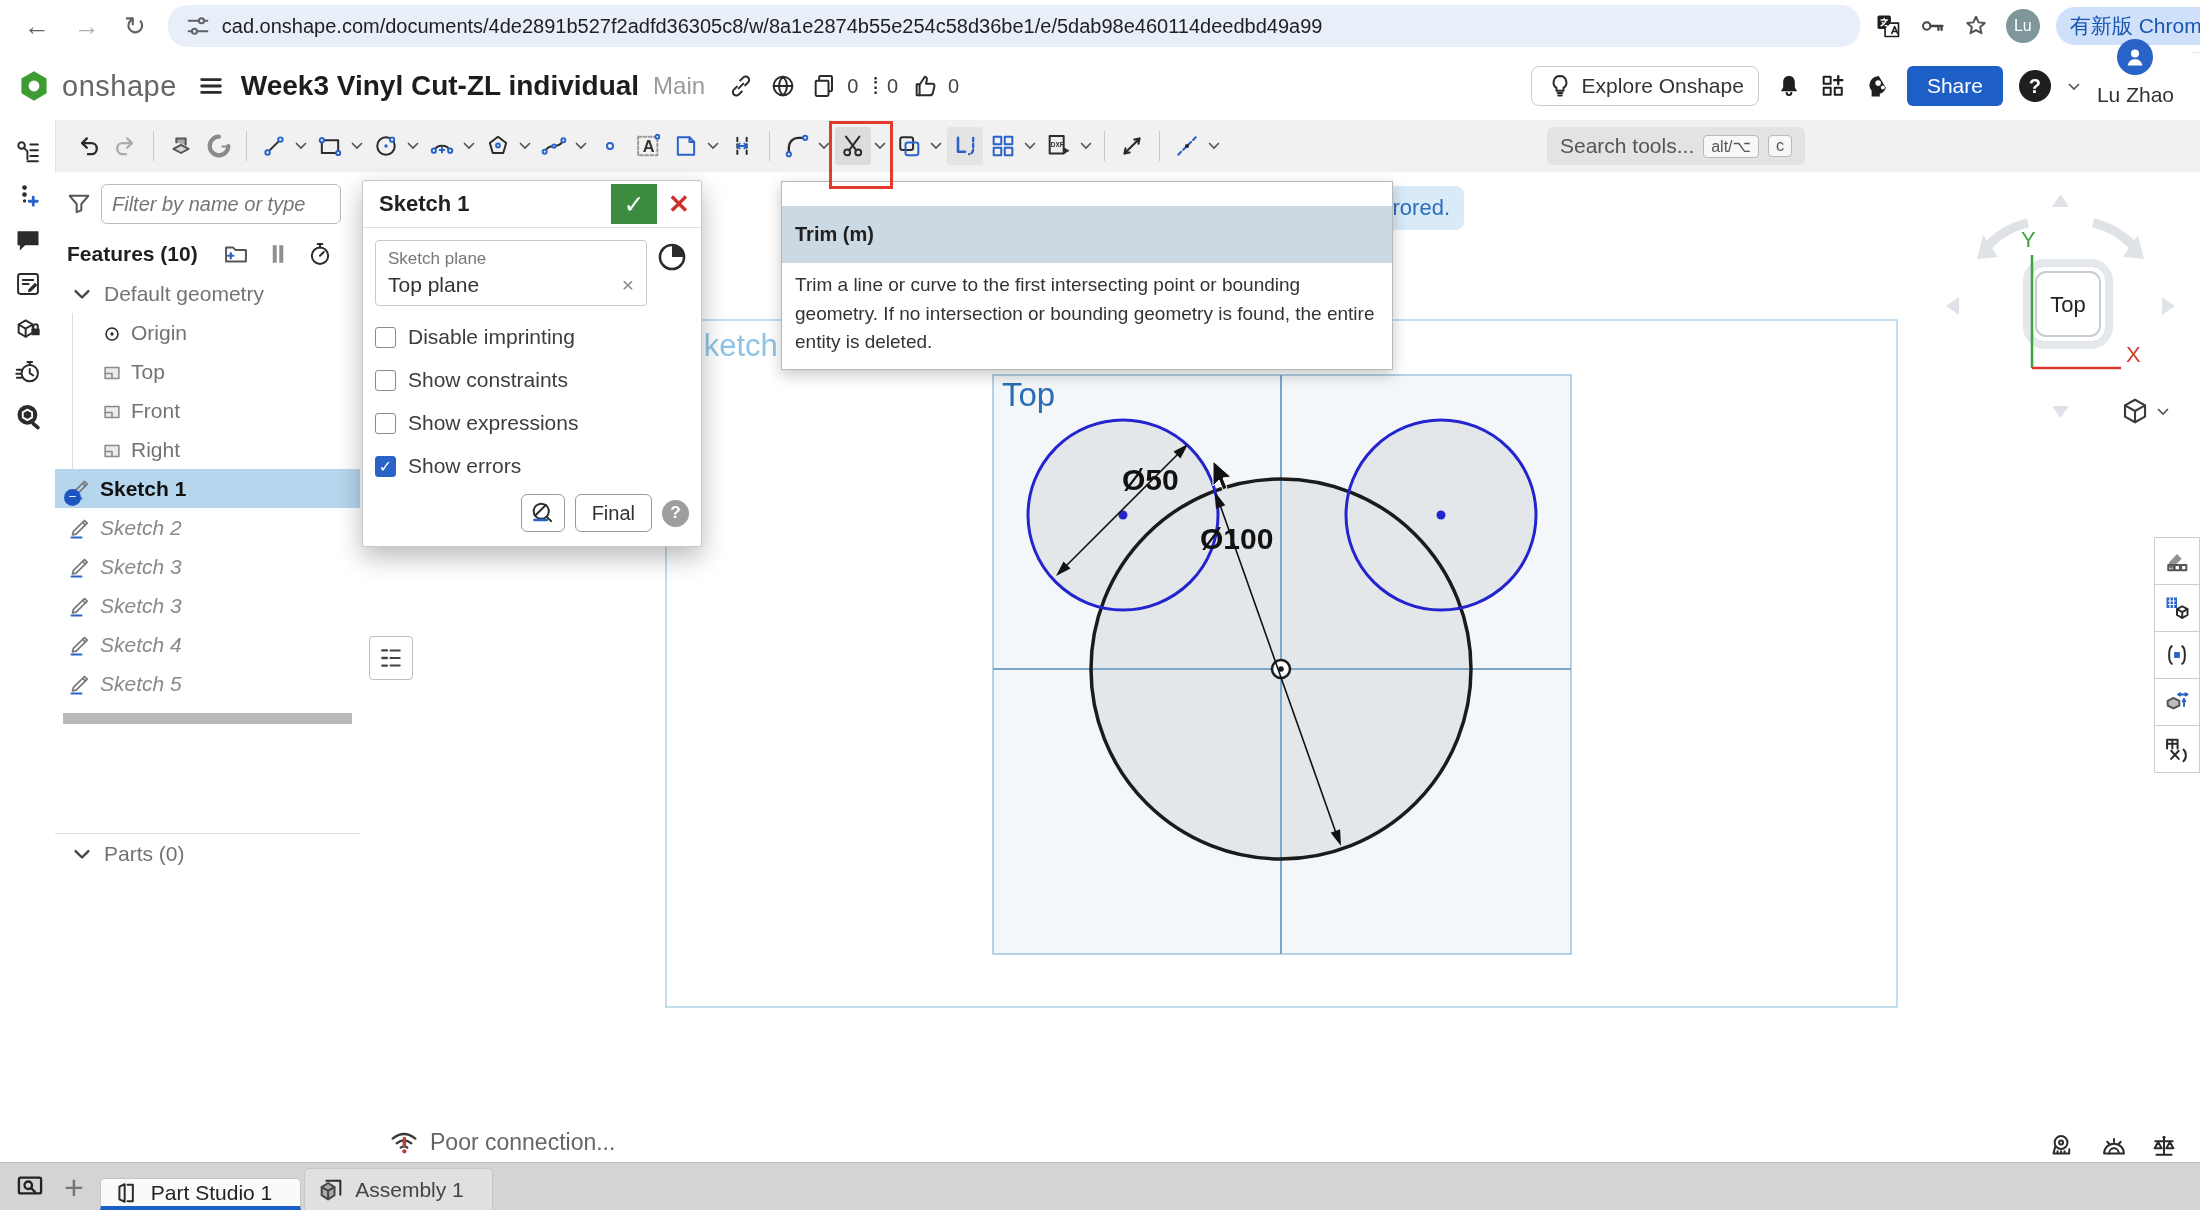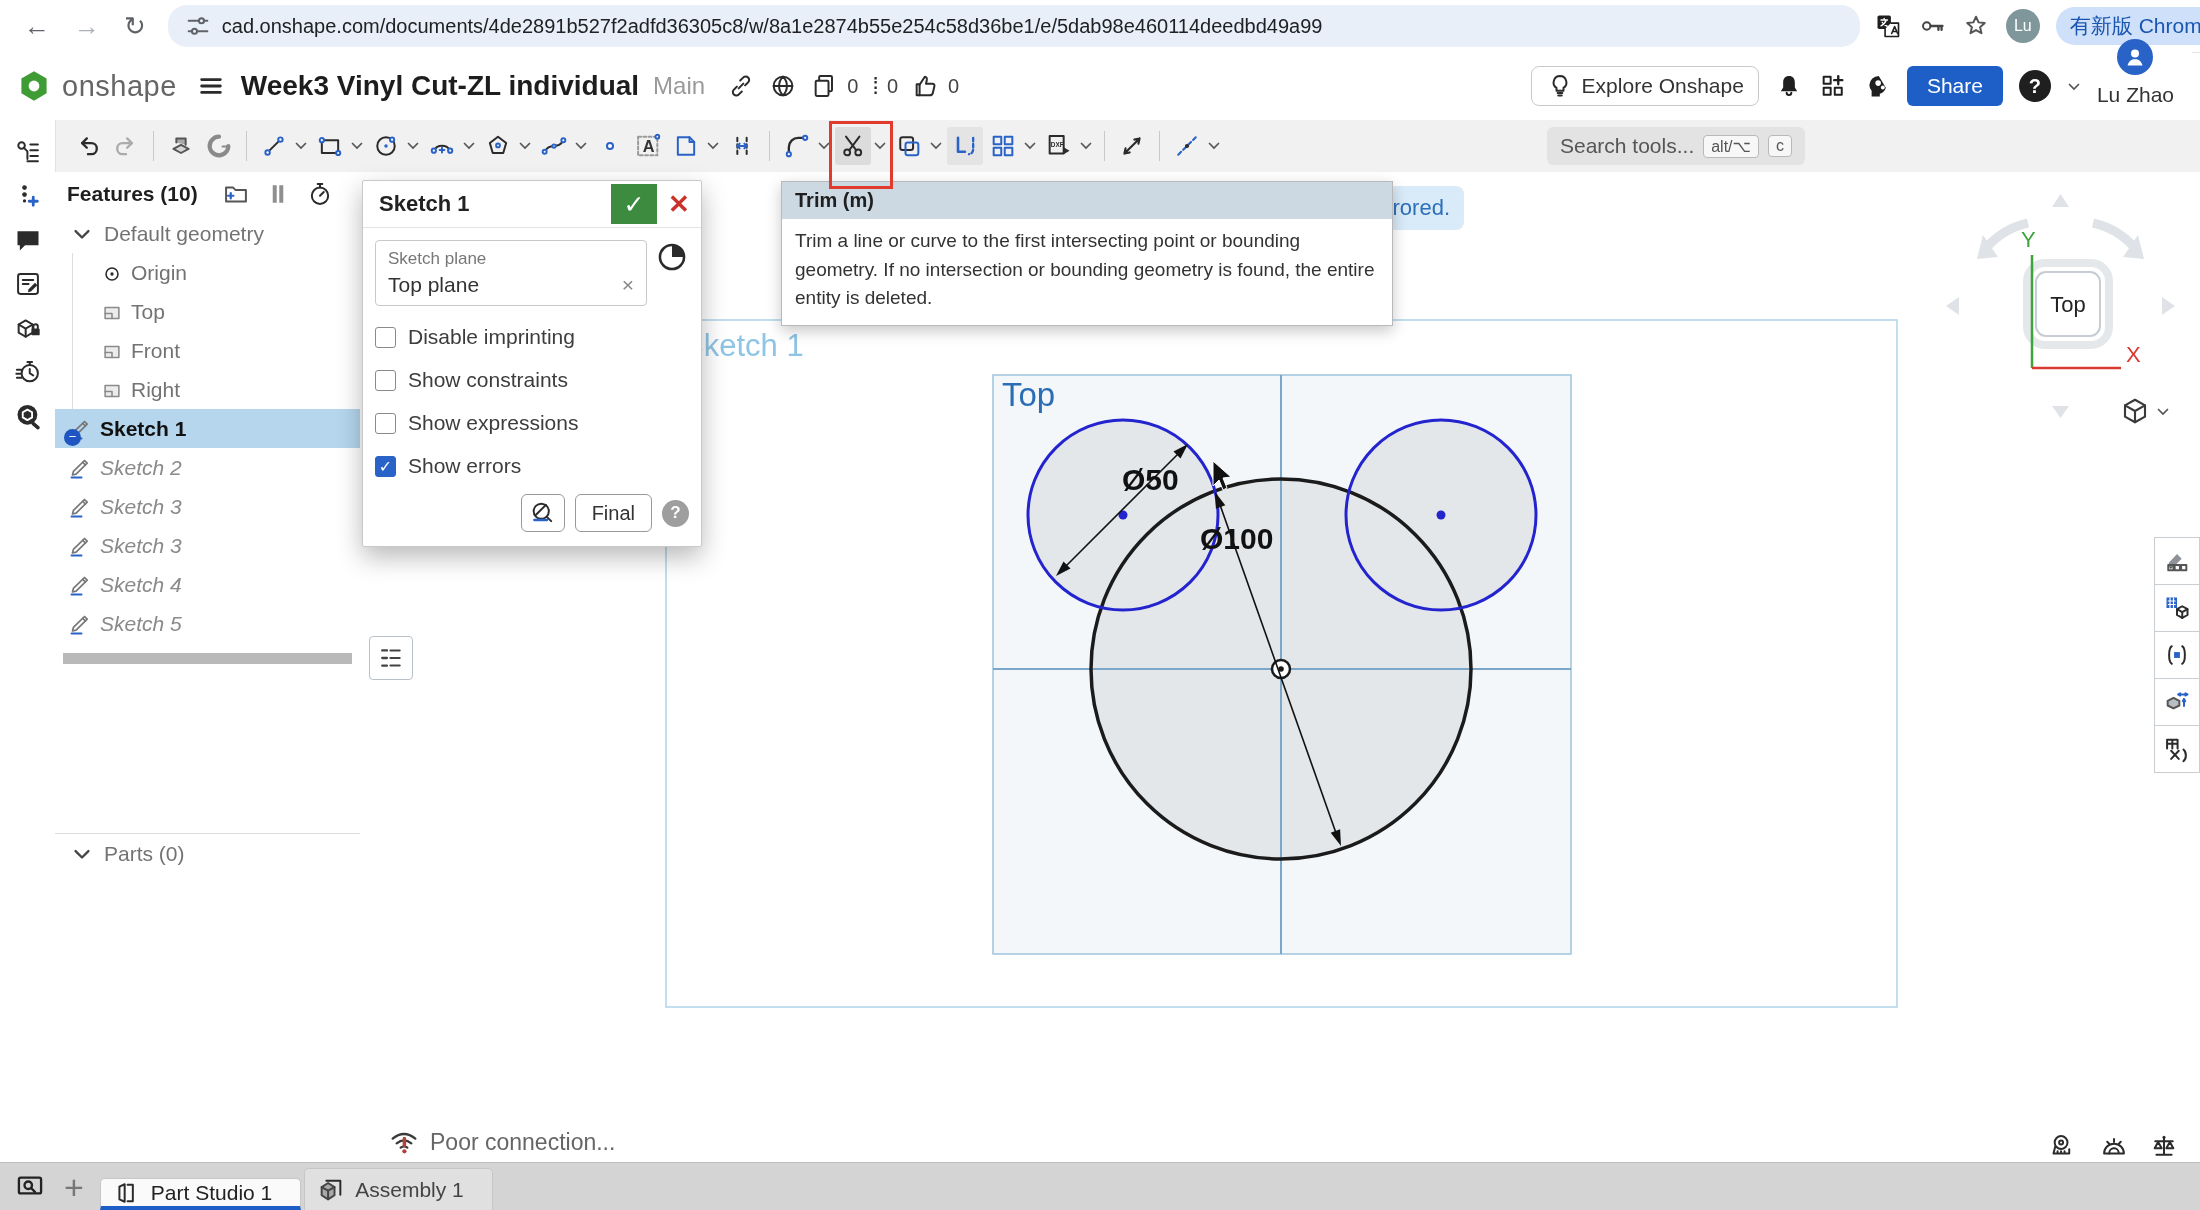--- a/index.html
+++ b/index.html
@@ -130,21 +130,21 @@
   .sketch-btn{width:44px;height:38px;border:1px solid #999;border-radius:6px;background:#fff;
               display:flex;align-items:center;justify-content:center;}
   .final-btn{height:38px;border:1px solid #999;border-radius:6px;background:#fff;font-size:20px;
              color:#333;padding:0 16px;}
   .qmark{width:27px;height:27px;border-radius:50%;background:#9e9e9e;color:#fff;font-size:17px;
          font-weight:bold;display:flex;align-items:center;justify-content:center;}
 
   
   .tooltip{position:absolute;left:781px;top:181px;width:610px;background:#fff;z-index:6;
            border:1px solid #b9b9b9;box-shadow:0 5px 14px rgba(0,0,0,.22);}
-  .tt-head{background:#ccd8e2;padding:7px 13px;font-weight:bold;font-size:20px;color:#1f1f1f;}
+  .tt-head{background:#ccd8e2;padding:17px 13px;font-weight:bold;font-size:20px;color:#1f1f1f;margin-top:24px;}
   .tt-body{padding:8px 13px 12px 13px;font-size:19px;color:#333;line-height:1.5;}
   .toast{position:absolute;left:1340px;top:186px;width:124px;height:44px;background:#d9eaf8;
          border-radius:8px;z-index:5;display:flex;align-items:center;justify-content:flex-end;
          padding-right:14px;font-size:22px;color:#2d6fb8;box-sizing:border-box;}
 
   
   .tabbar{position:absolute;left:0;bottom:0;right:0;height:47px;background:#d4d4d4;
           border-top:1px solid #bdbdbd;display:flex;align-items:flex-end;z-index:3;}
   .tb-left{display:flex;align-items:center;height:47px;padding:0 16px;gap:20px;}
   .plus{font-size:34px;color:#777;line-height:1;}
@@ -652,20 +652,28 @@
       <div><svg class="ic" width="28" height="28" viewBox="0 0 24 24">
           <g fill="none" stroke="#3a3a3a" stroke-width="1.7" stroke-linecap="round" stroke-linejoin="round">
             <circle cx="11.5" cy="11" r="8.5" fill="#2b2b2b" stroke="none"></circle>
             <path d="M11.5 6.5l4 2.3v4.4l-4 2.3-4-2.3V8.8z" stroke="#fff" stroke-width="1.6"></path>
             <path d="M16.5 18.5L20.5 22" stroke="#2b2b2b" stroke-width="3"></path>
           </g>
         </svg></div>
     </div>
 
   <div class="fpanel">
+    <div class="filter-row">
+      <span id="i-funnel"><svg class="ic" width="28" height="28" viewBox="0 0 24 24">
+            <g fill="none" stroke="#3a3a3a" stroke-width="1.7" stroke-linecap="round" stroke-linejoin="round">
+              <path d="M4 5h16l-6 7v5.5l-4 1.5V12z" stroke="#555"></path>
+            </g>
+          </svg></span>
+      <input class="filter-input" placeholder="Filter by name or type" style="">
+    </div>
     <div class="feat-head">
       <span class="feat-title">Features (10)</span>
       <span id="i-folderadd"><svg class="ic" width="28" height="28" viewBox="0 0 24 24">
             <g fill="none" stroke="#3a3a3a" stroke-width="1.7" stroke-linecap="round" stroke-linejoin="round">
               <path d="M3.5 6.5h6l2 2h9v10h-17z" stroke="#555"></path>
               <path d="M7.5 11.2v4.6M5.2 13.5h4.6" stroke="#2a63c8" stroke-width="1.9"></path>
             </g>
           </svg></span>
       <span id="i-pause"><svg class="ic" width="28" height="28" viewBox="0 0 24 24">
             <g fill="none" stroke="#3a3a3a" stroke-width="1.7" stroke-linecap="round" stroke-linejoin="round">

